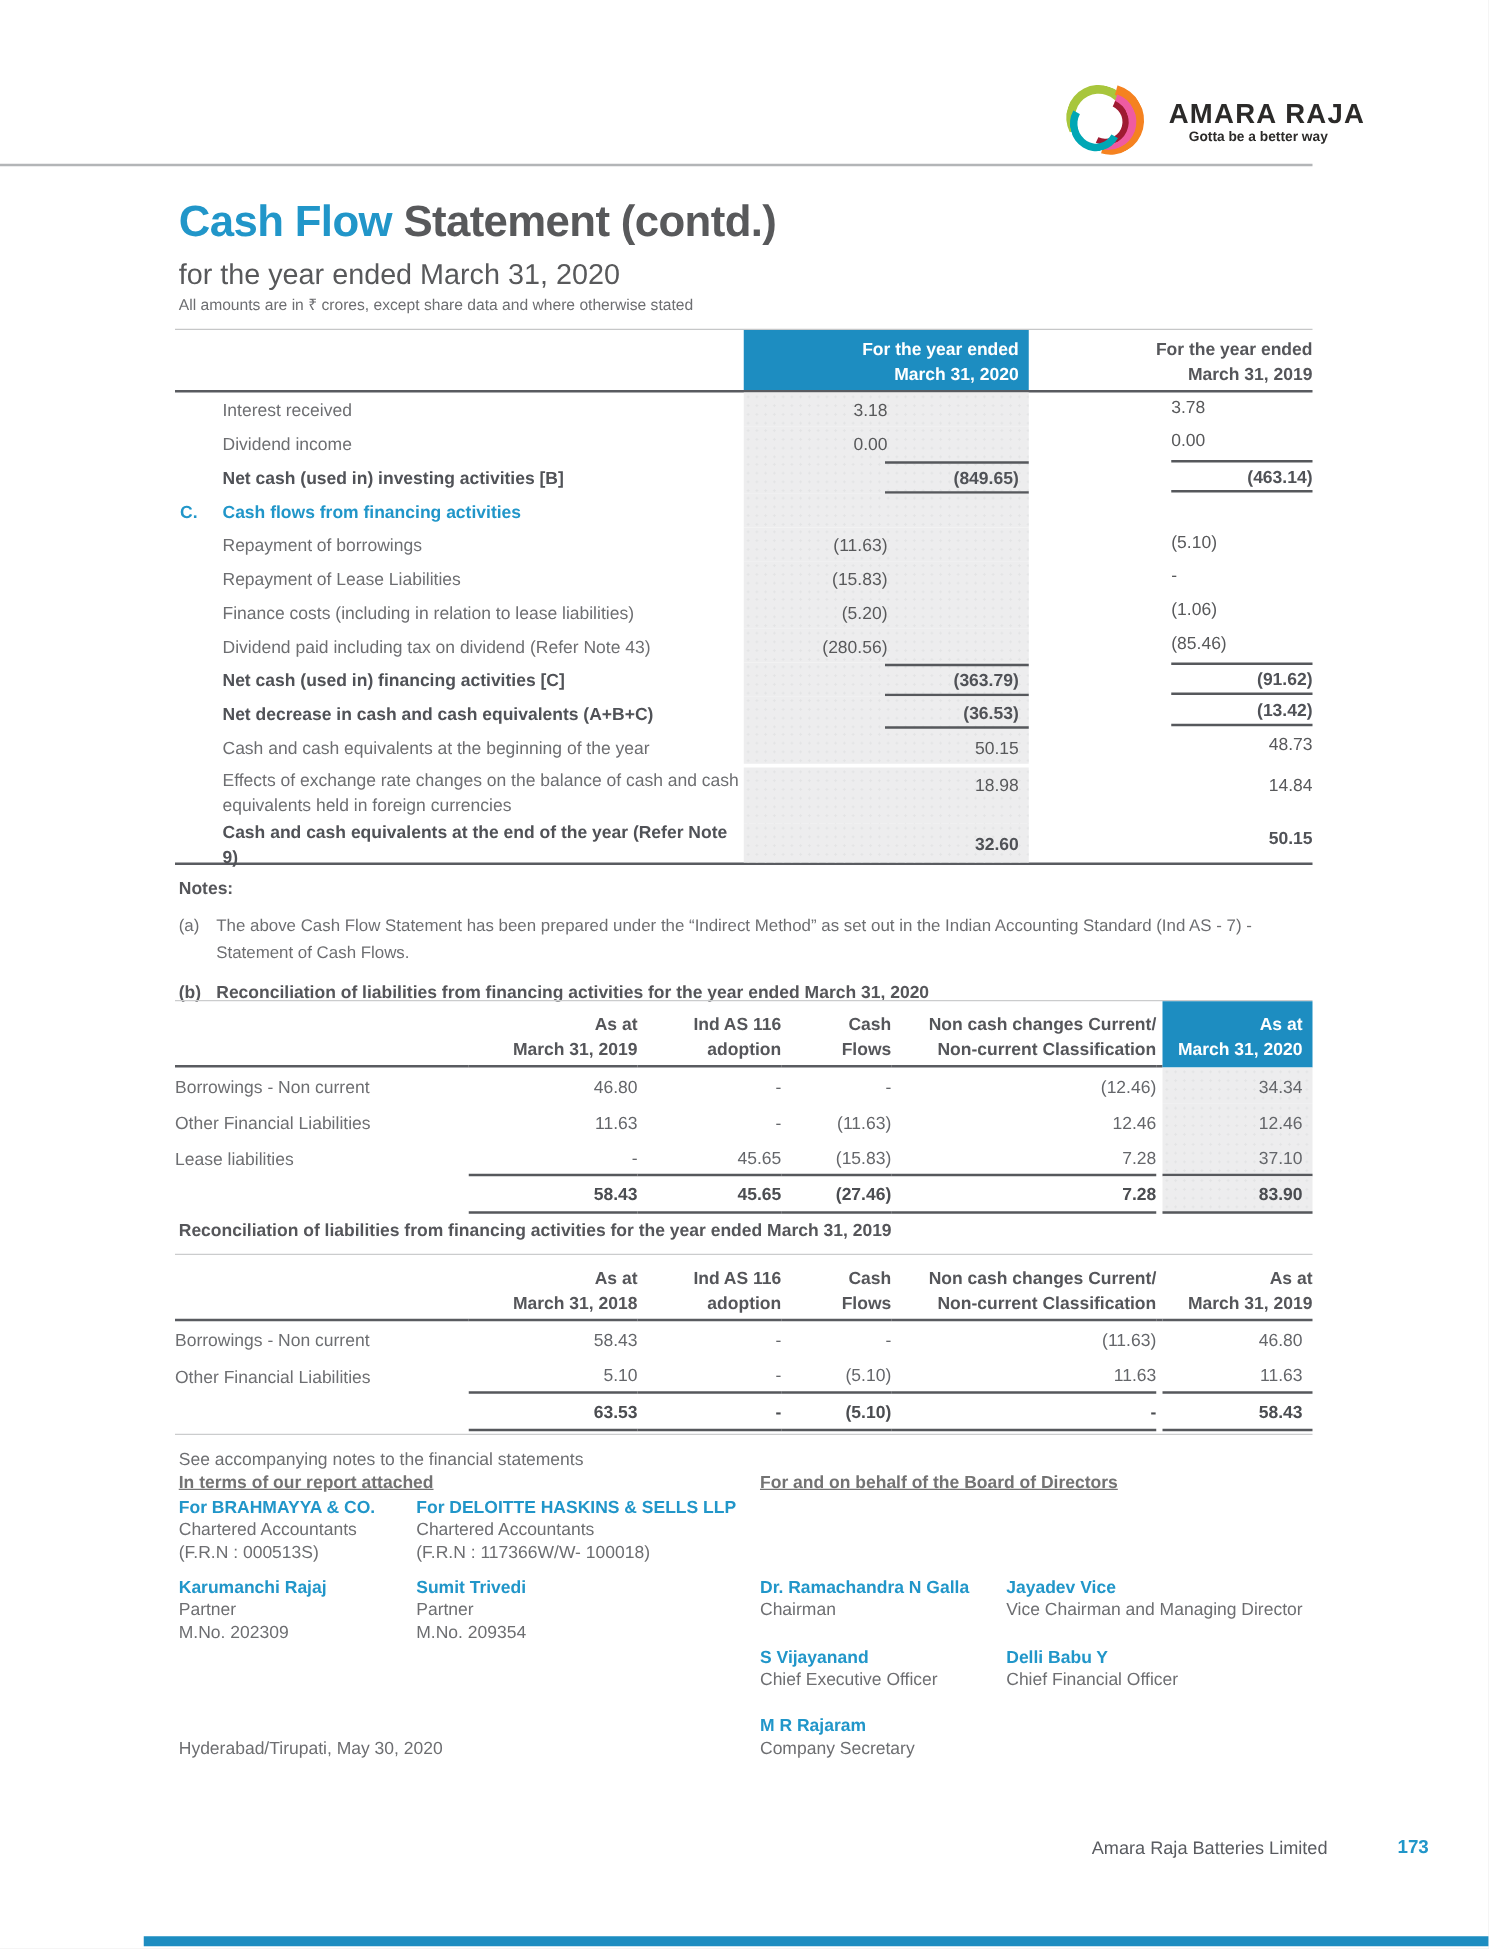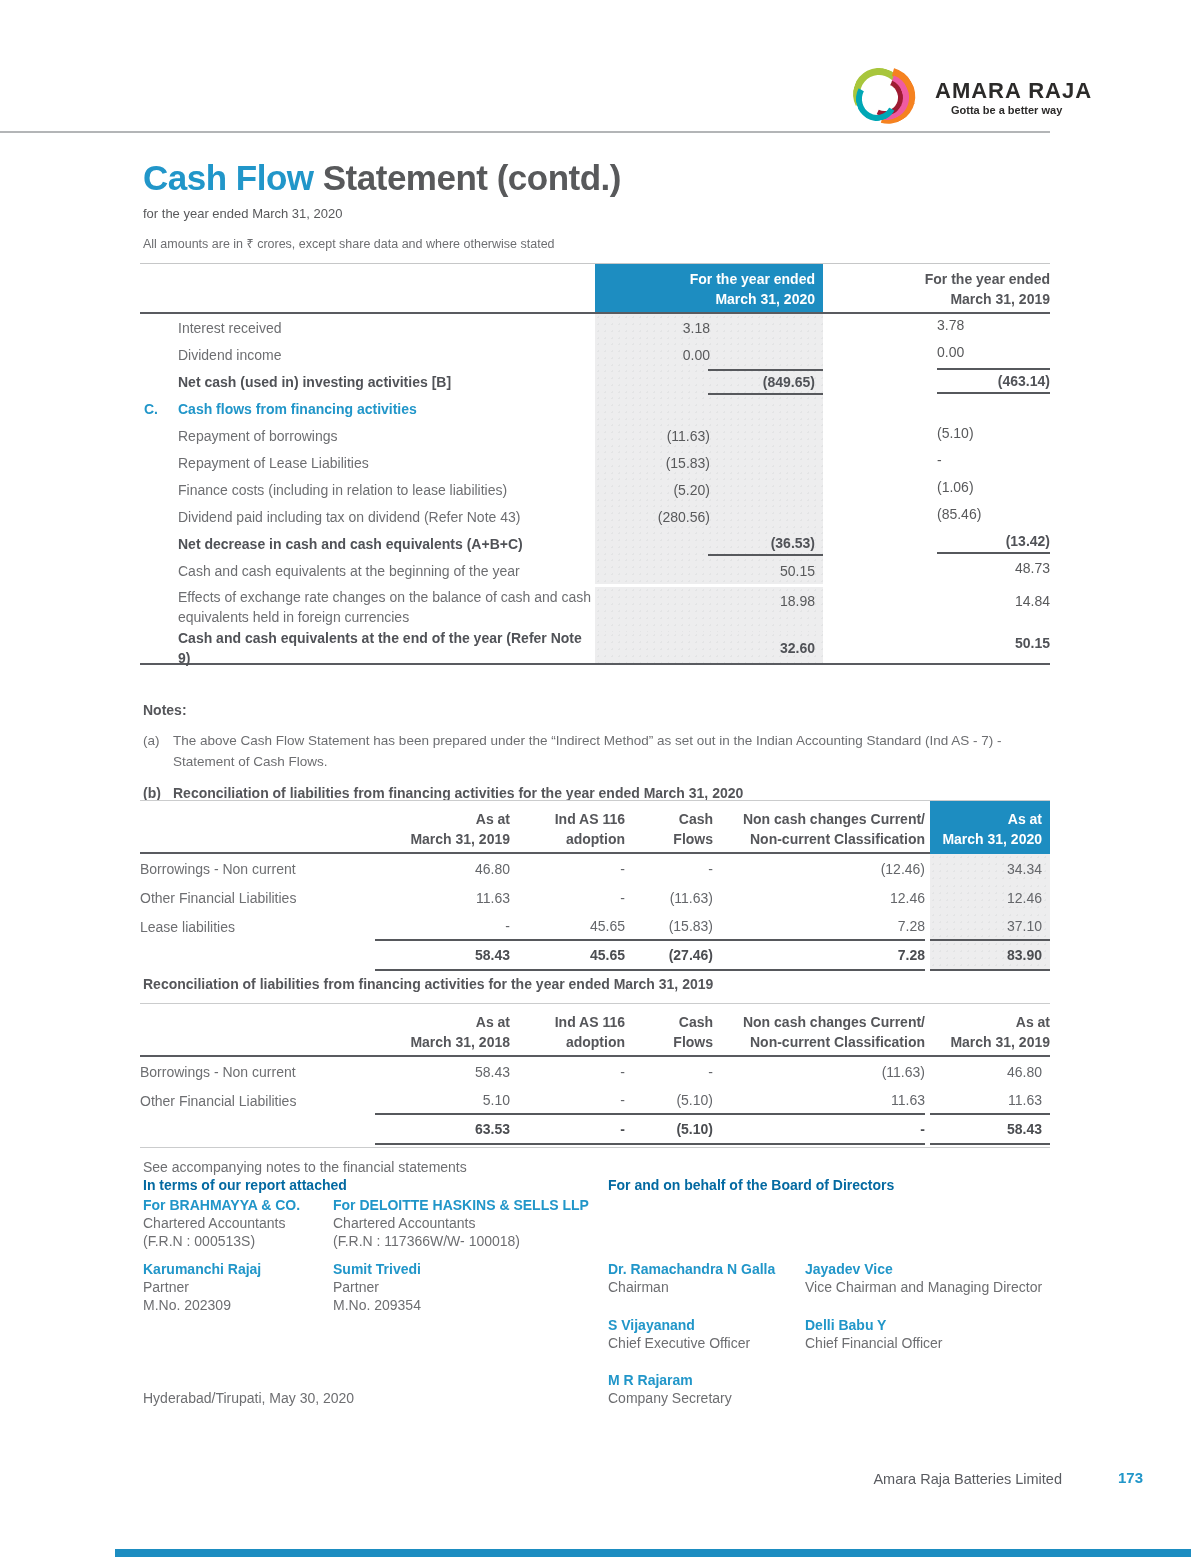--- a/index.html
+++ b/index.html
@@ -18,21 +18,21 @@
   .logo-text{margin-left:20px;padding-top:14px;}
   .logo-brand{font-size:22px;font-weight:bold;letter-spacing:1px;color:#2b2a29;line-height:22px;}
   .logo-tag{font-size:11px;font-weight:bold;color:#2b2a29;padding-left:16px;margin-top:2px;}
 
   .top-rule{position:absolute;left:0;top:131px;width:1050px;height:2px;background:#b3b5b7;}
 
   
   .title{position:absolute;left:143px;top:156px;font-size:35px;font-weight:bold;letter-spacing:-0.5px;line-height:44px;}
   .title .accent{color:#2196c9;}
   .title .rest{color:#58595b;}
-  .subtitle{position:absolute;left:143px;top:206px;font-size:13px;color:#58595b;}
+  .subtitle{position:absolute;left:143px;top:206px;font-size:23px;color:#58595b;}
   .amounts-note{position:absolute;left:143px;top:235px;font-size:12.5px;color:#6d6e71;}
 
   
   .mtable{position:absolute;left:140px;top:263px;width:910px;border-top:1px solid #c6c7c8;
           border-bottom:2px solid #595b60;font-size:14px;}
   .mhead{display:flex;height:50px;border-bottom:2px solid #595b60;box-sizing:border-box;}
   .mh-label{flex:1;}
   .mh-2020{width:228px;background:#1d8dc1;color:#ffffff;font-weight:bold;text-align:right;
            padding:5px 8px 0 0;line-height:20px;box-sizing:border-box;}
   .mh-2019{width:227px;color:#55565a;font-weight:bold;text-align:right;padding-top:5px;line-height:20px;box-sizing:border-box;}
@@ -79,21 +79,21 @@
   .rrow .rc5{padding-right:8px;}
   .gray5 .rc5{background:#ededee;background-image:radial-gradient(#e3e4e5 1px, transparent 1px);background-size:7px 7px;}
   .rrow.rule .rc1,.rrow.rule .rc2,.rrow.rule .rc3,.rrow.rule .rc4,.rrow.rule .rc5{border-bottom:2px solid #56585c;}
   .rrow.rtotal{height:30px;font-weight:bold;}
   .rrow.rtotal .rc1,.rrow.rtotal .rc2,.rrow.rtotal .rc3,.rrow.rtotal .rc4,.rrow.rtotal .rc5{color:#4b4d51;border-bottom:2px solid #56585c;}
 
   .recon-heading{position:absolute;left:143px;top:976px;font-weight:bold;color:#55565a;font-size:14px;}
 
   
   .abs{position:absolute;font-size:14px;line-height:18px;}
-  .bold-head{font-weight:bold;color:#0369a1;}
+  .bold-head{font-weight:bold;color:#737373;text-decoration:underline;}
   .blue-name{color:#2196c9;font-weight:bold;}
   .sig-block div{margin:0;}
 
   
   .footer-company{position:absolute;left:712px;top:1471px;width:350px;text-align:right;color:#595b60;font-size:14.5px;}
   .footer-page{position:absolute;left:1118px;top:1469px;color:#2196c9;font-weight:bold;font-size:15px;}
   .bottom-bar{position:absolute;left:115px;right:0;bottom:2px;height:8px;background:#1d8dc1;}
 </style>
 </head>
 <body>
@@ -193,20 +193,30 @@
         </div>
     </div>
     <div class="mrow in">
       <div class="mlab">Dividend paid including tax on dividend (Refer Note 43)</div>
       <div class="mc20">
           <span class="num">(280.56)</span>
         </div>
       <div class="msp"></div>
       <div class="mc19">
           <span class="num n19">(85.46)</span>
+        </div>
+    </div>
+    <div class="mrow bold ra rb">
+      <div class="mlab">Net cash (used in) financing activities [C]</div>
+      <div class="mc20">
+          <span class="num">(363.79)</span>
+        </div>
+      <div class="msp"></div>
+      <div class="mc19">
+          <span class="num n19">(91.62)</span>
         </div>
     </div>
     <div class="mrow bold rb">
       <div class="mlab">Net decrease in cash and cash equivalents (A+B+C)</div>
       <div class="mc20">
           <span class="num">(36.53)</span>
         </div>
       <div class="msp"></div>
       <div class="mc19">
           <span class="num n19">(13.42)</span>

